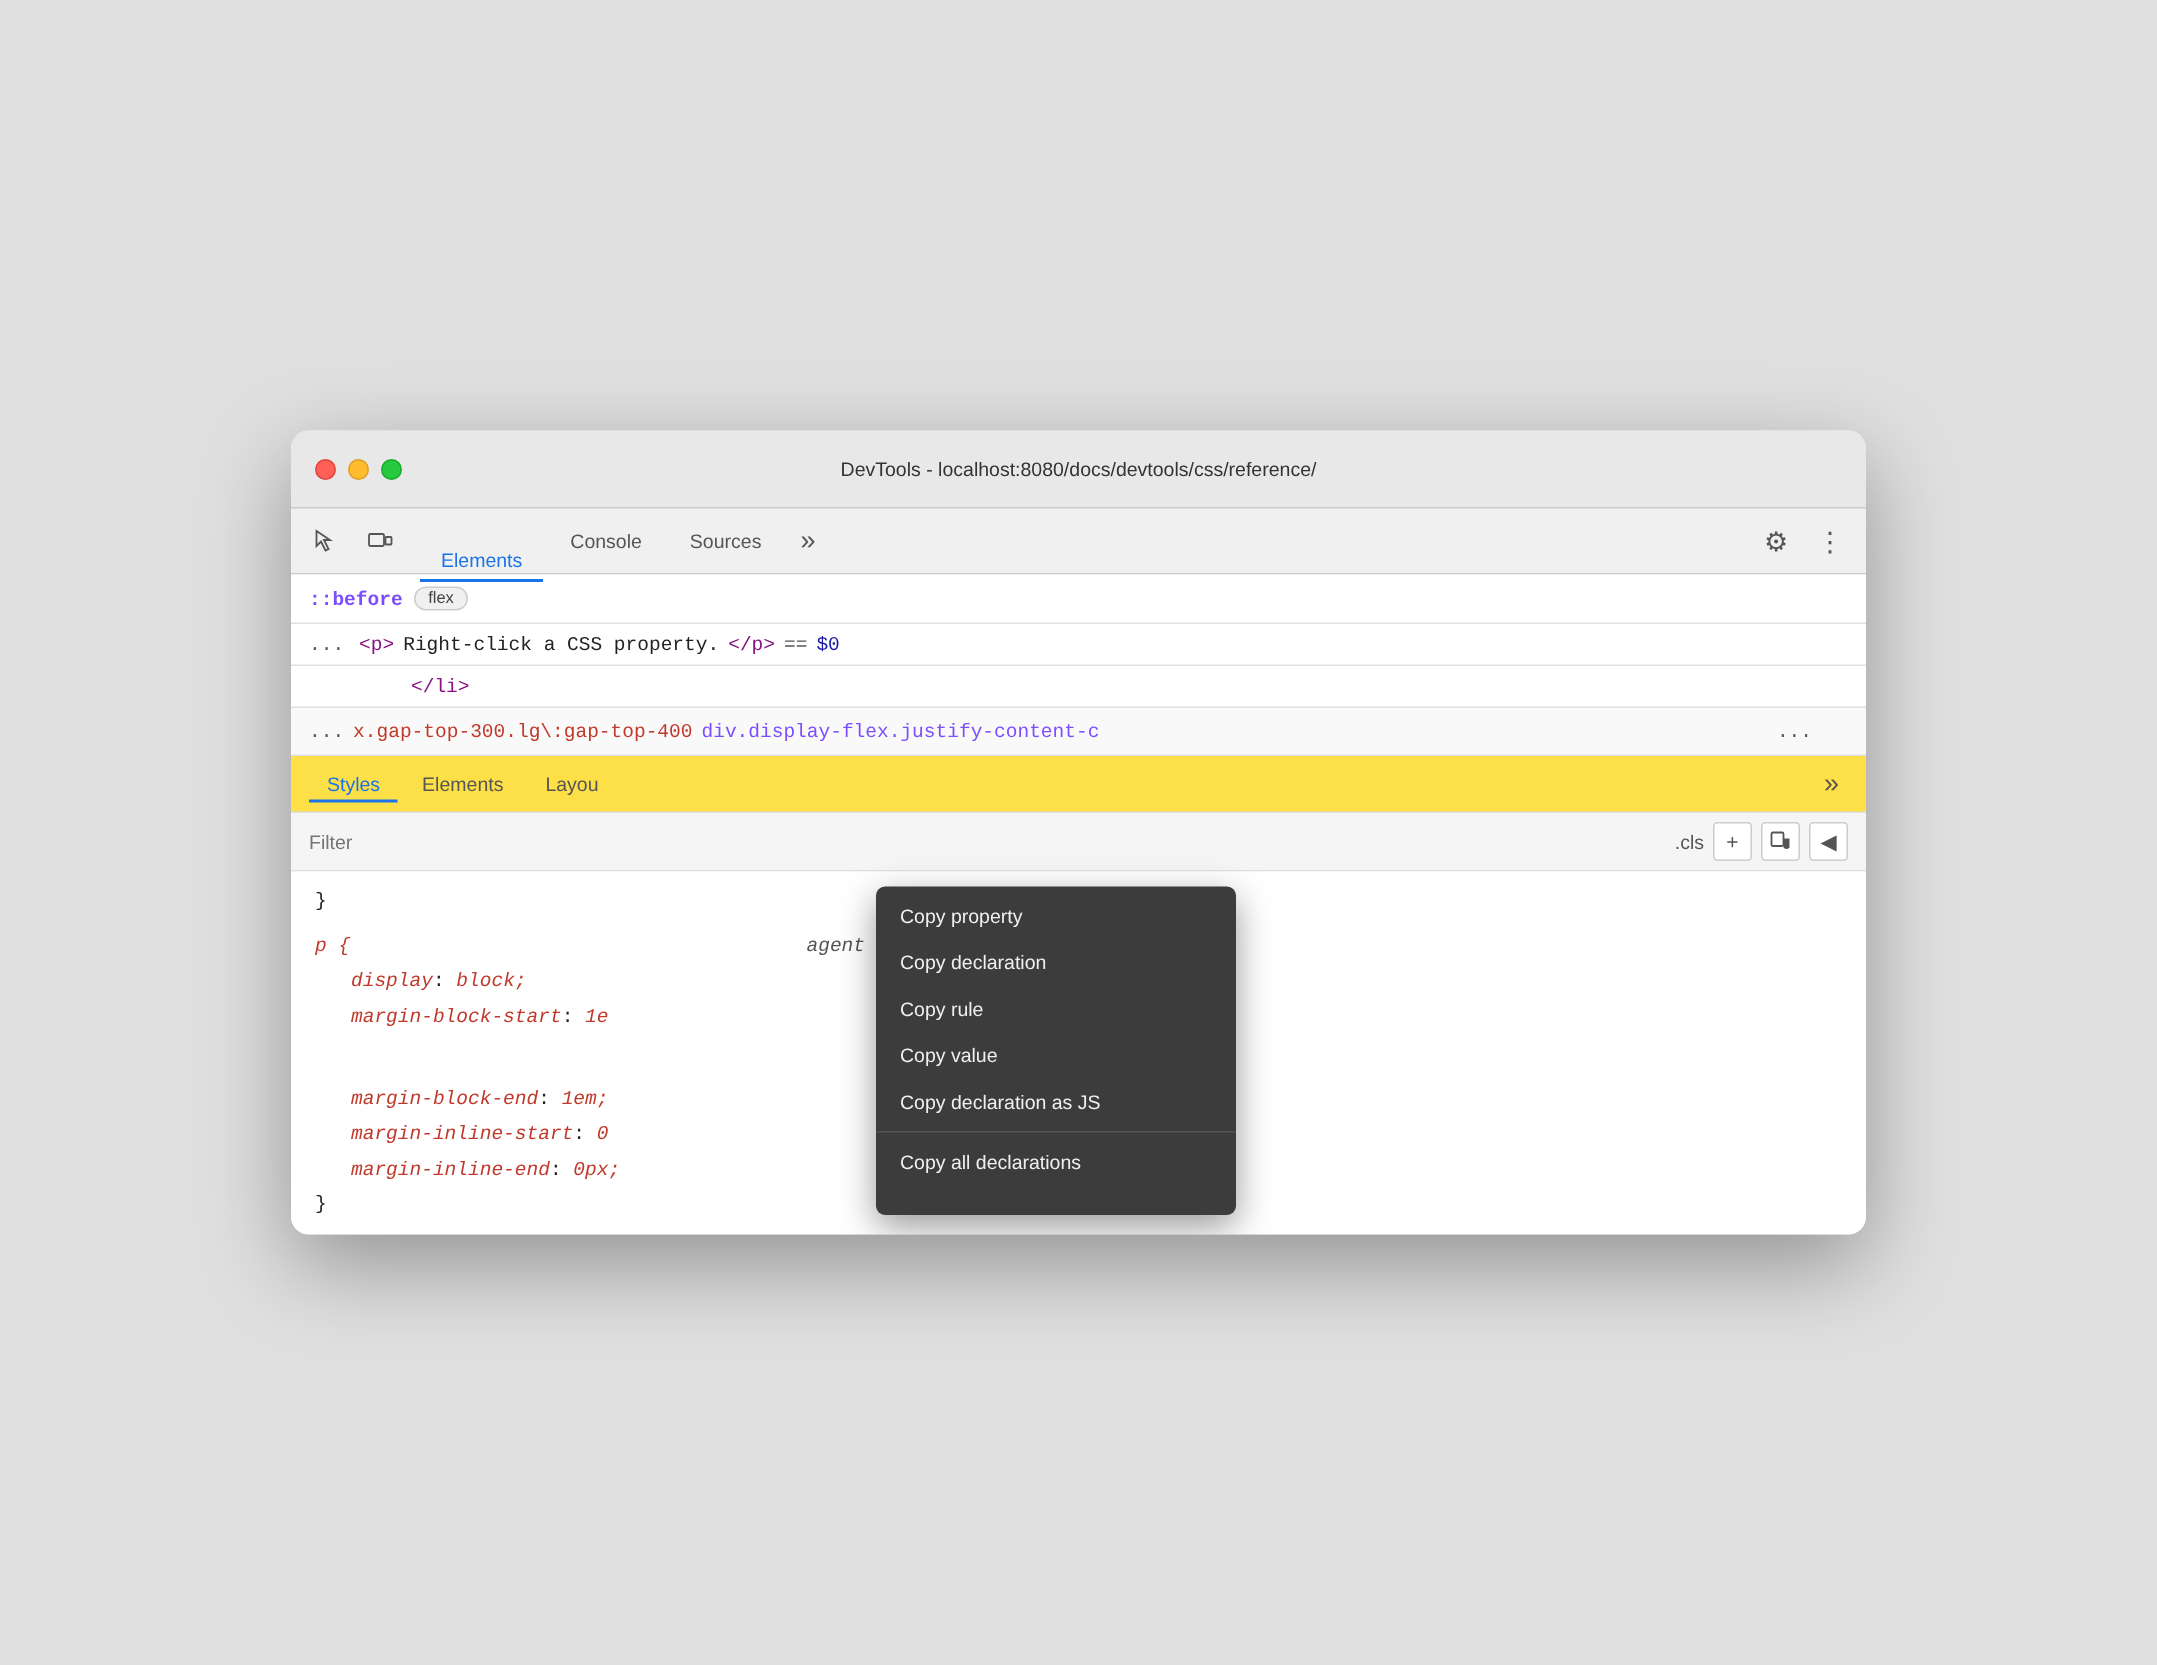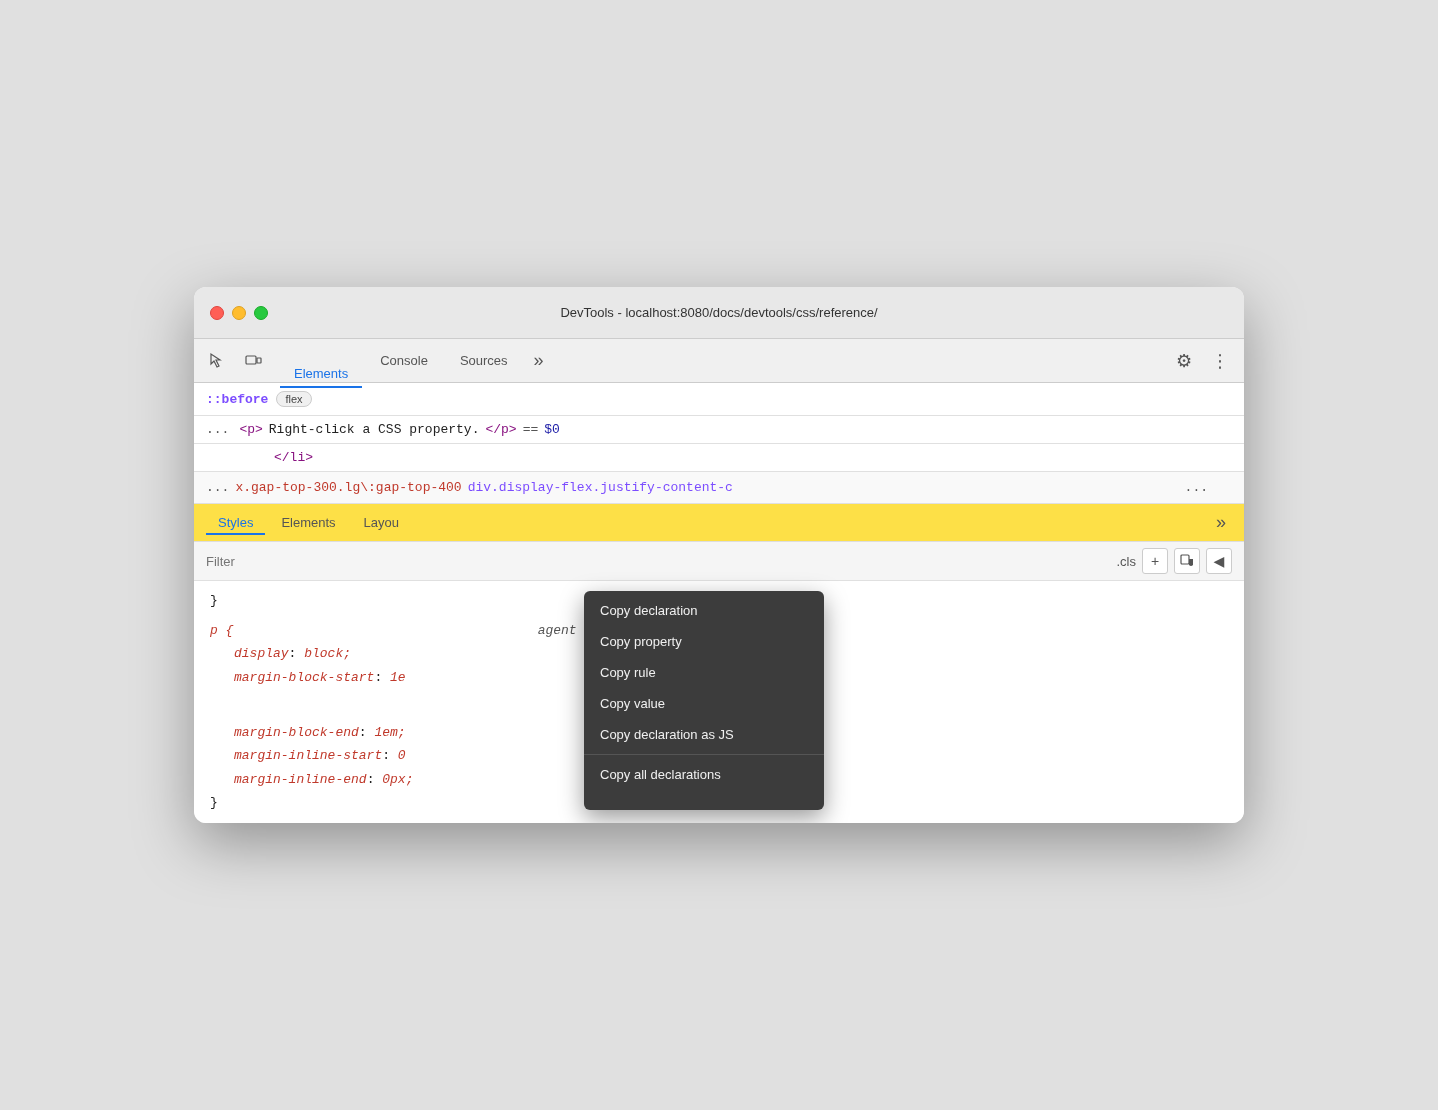--- a/index.html
+++ b/index.html
@@ -432,26 +432,26 @@
       <div style="padding-left: 24px;">
         <span class="css-prop">margin-inline-end</span><span class="css-colon">: </span><span class="css-val">0px;</span>
       </div>
       <div>
         <span class="css-brace">}</span>
       </div>
     </div>
 
     <div class="context-menu">
       <div class="ctx-item">
+        <span>Copy property</span>
+      </div>
+      <div class="ctx-item">
         <span>Copy declaration</span>
       </div>
       <div class="ctx-item">
-        <span>Copy property</span>
-      </div>
-      <div class="ctx-item">
         <span>Copy rule</span>
       </div>
       <div class="ctx-item">
         <span>Copy value</span>
       </div>
       <div class="ctx-item">
         <span>Copy declaration as JS</span>
       </div>
       <div class="ctx-separator"></div>
       <div class="ctx-item">

